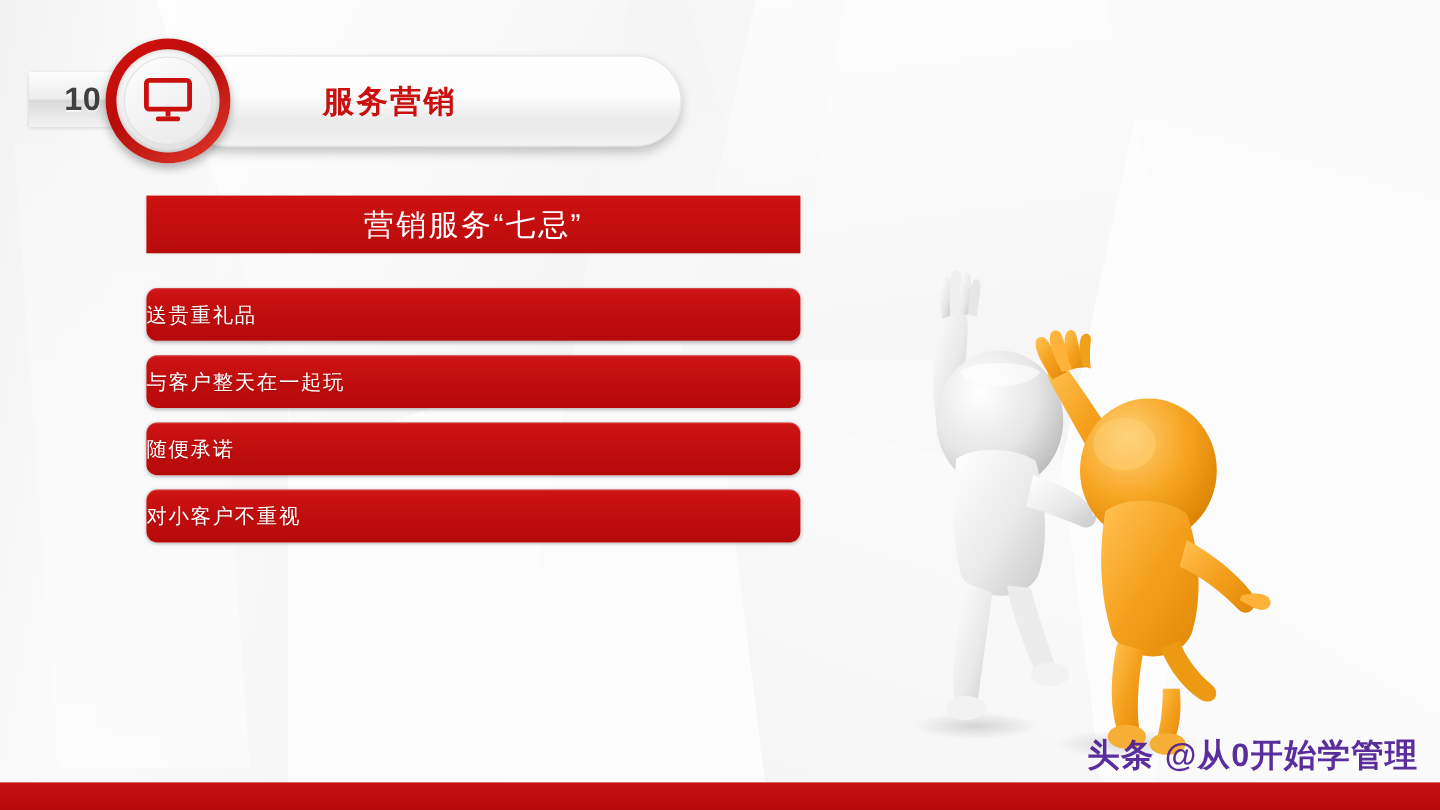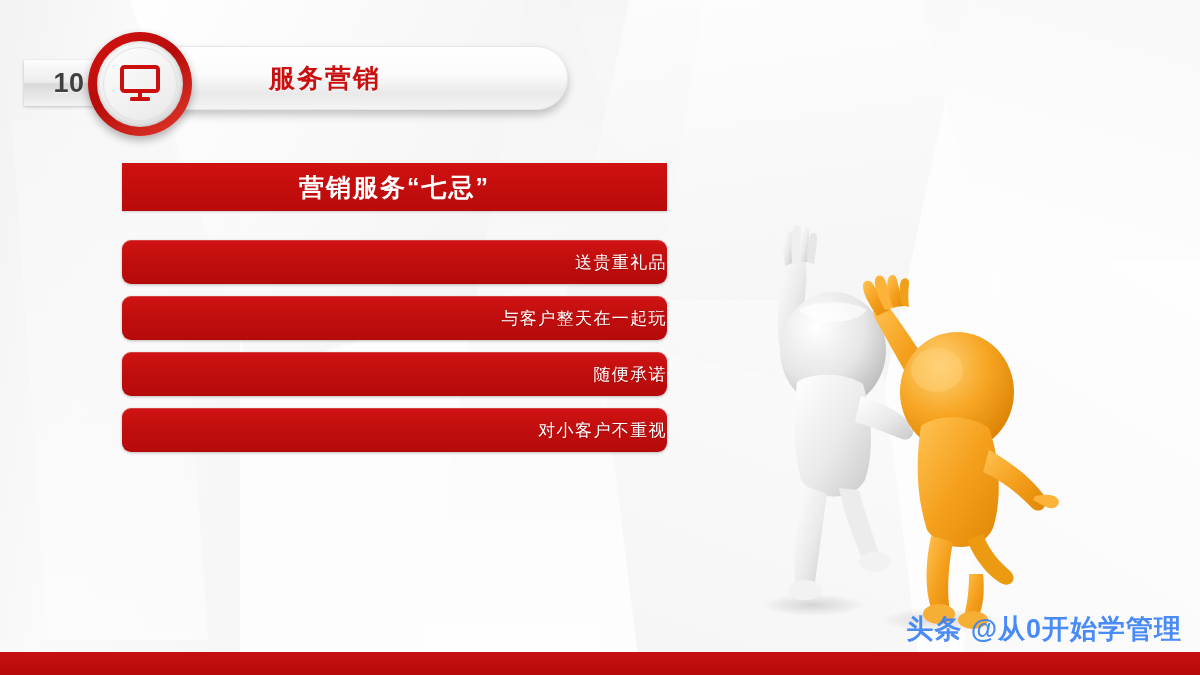--- a/index.html
+++ b/index.html
@@ -72,65 +72,65 @@
   .badge-inner2{
     position:absolute; left:6px; top:6px; right:6px; bottom:6px;
     border-radius:50%;
     background:linear-gradient(150deg,#fdfdfd,#e9e9e9);
     border:1px solid #e2e2e2;
     display:flex; align-items:center; justify-content:center;
   }
   .monitor-icon svg{ display:block; }
 
   .pill{
-    position:absolute; left:150px; top:46px; width:418px; height:64px;
+    position:absolute; left:150px; top:46px; width:418px; height:76px;
     border-radius:38px;
     background:linear-gradient(180deg,#ffffff 0%,#fbfbfb 45%,#e9e9e9 75%,#f4f4f4 100%);
     box-shadow:0 5px 9px rgba(0,0,0,.22), inset 0 1px 0 #fff;
     border:1px solid #e6e6e6;
     display:flex; align-items:center;
   }
   .pill-title{
     margin-left:118px; font-size:26px; font-weight:bold; color:#c9100f;
     letter-spacing:2px;
     text-shadow:0 1px 1px rgba(255,255,255,.9);
   }
 
   
   .title-banner{
     position:absolute; left:122px; top:163px; width:545px; height:48px;
     background:linear-gradient(180deg,#cf1111 0%,#c30d0d 55%,#b80b0b 100%);
     display:flex; align-items:center; justify-content:center;
     box-shadow:0 1px 2px rgba(0,0,0,.18);
   }
   .title-banner span{
-    color:#fff; font-size:25px; font-weight:bold; letter-spacing:2px;
+    color:#fff; font-size:25px; font-weight:normal; letter-spacing:2px;
   }
 
   
   .list{ position:absolute; left:122px; top:240px; width:545px; }
   .item{
     position:relative; height:44px; margin-bottom:12px; border-radius:9px;
     background:linear-gradient(180deg,#cf1414 0%,#c00d0d 50%,#b60a0a 100%);
-    display:flex; align-items:center; justify-content:flex-end;
+    display:flex; align-items:center; justify-content:flex-start;
     box-shadow:0 1px 3px rgba(0,0,0,.25), inset 0 1px 0 rgba(255,255,255,.18);
   }
   .item span{
     color:#fff; font-size:17px; letter-spacing:1.4px;
     text-shadow:0 1px 1px rgba(0,0,0,.18);
   }
 
   
   .figures{ position:absolute; left:735px; top:150px; width:330px; height:500px; }
   .figures svg{ display:block; }
 
   
   .watermark{
     position:absolute; right:18px; bottom:28px;
-    font-size:27px; font-weight:bold; color:#3b82f6;
+    font-size:27px; font-weight:bold; color:#4c1d95;
     letter-spacing:1px; opacity:.92;
     white-space:nowrap;
   }
 
   
   .bottom-bar{
     position:absolute; left:0; right:0; bottom:0; height:23px;
     background:linear-gradient(180deg,#c81010,#b60a0a);
   }
 </style>

